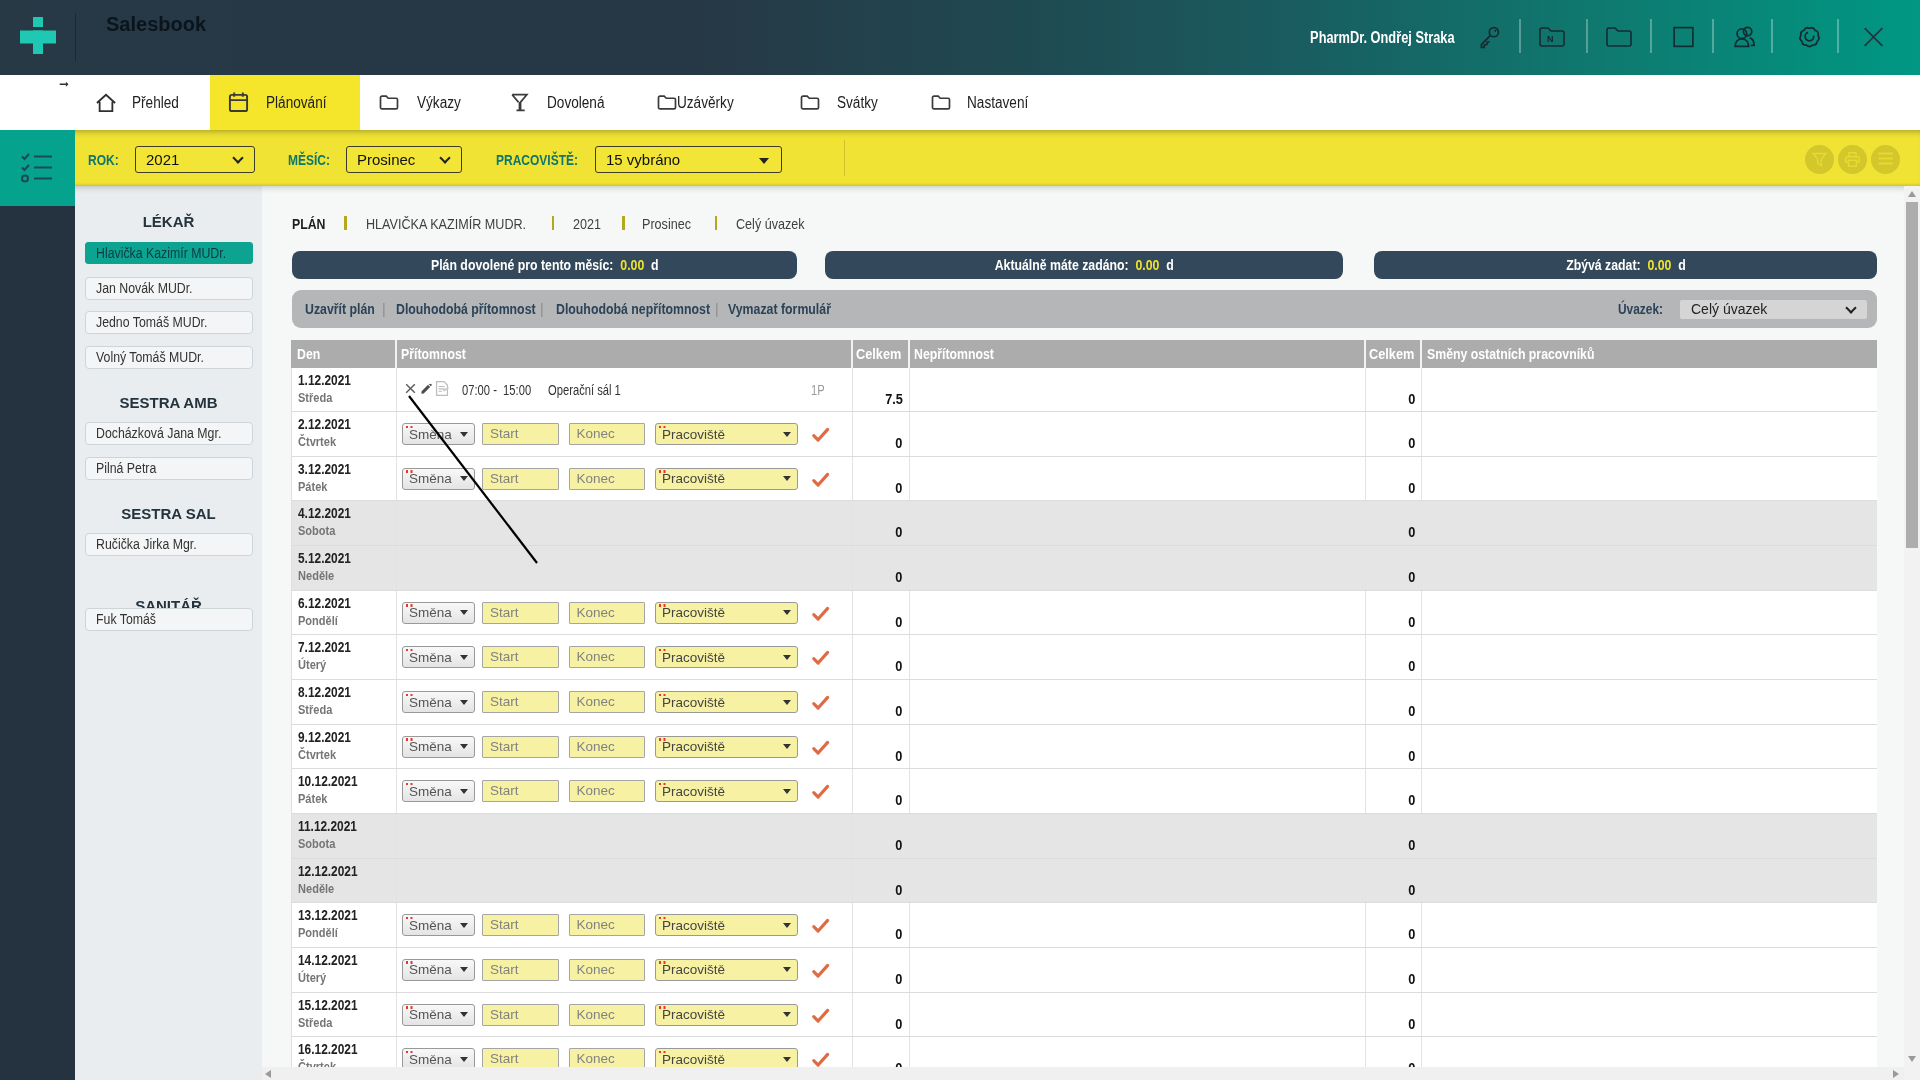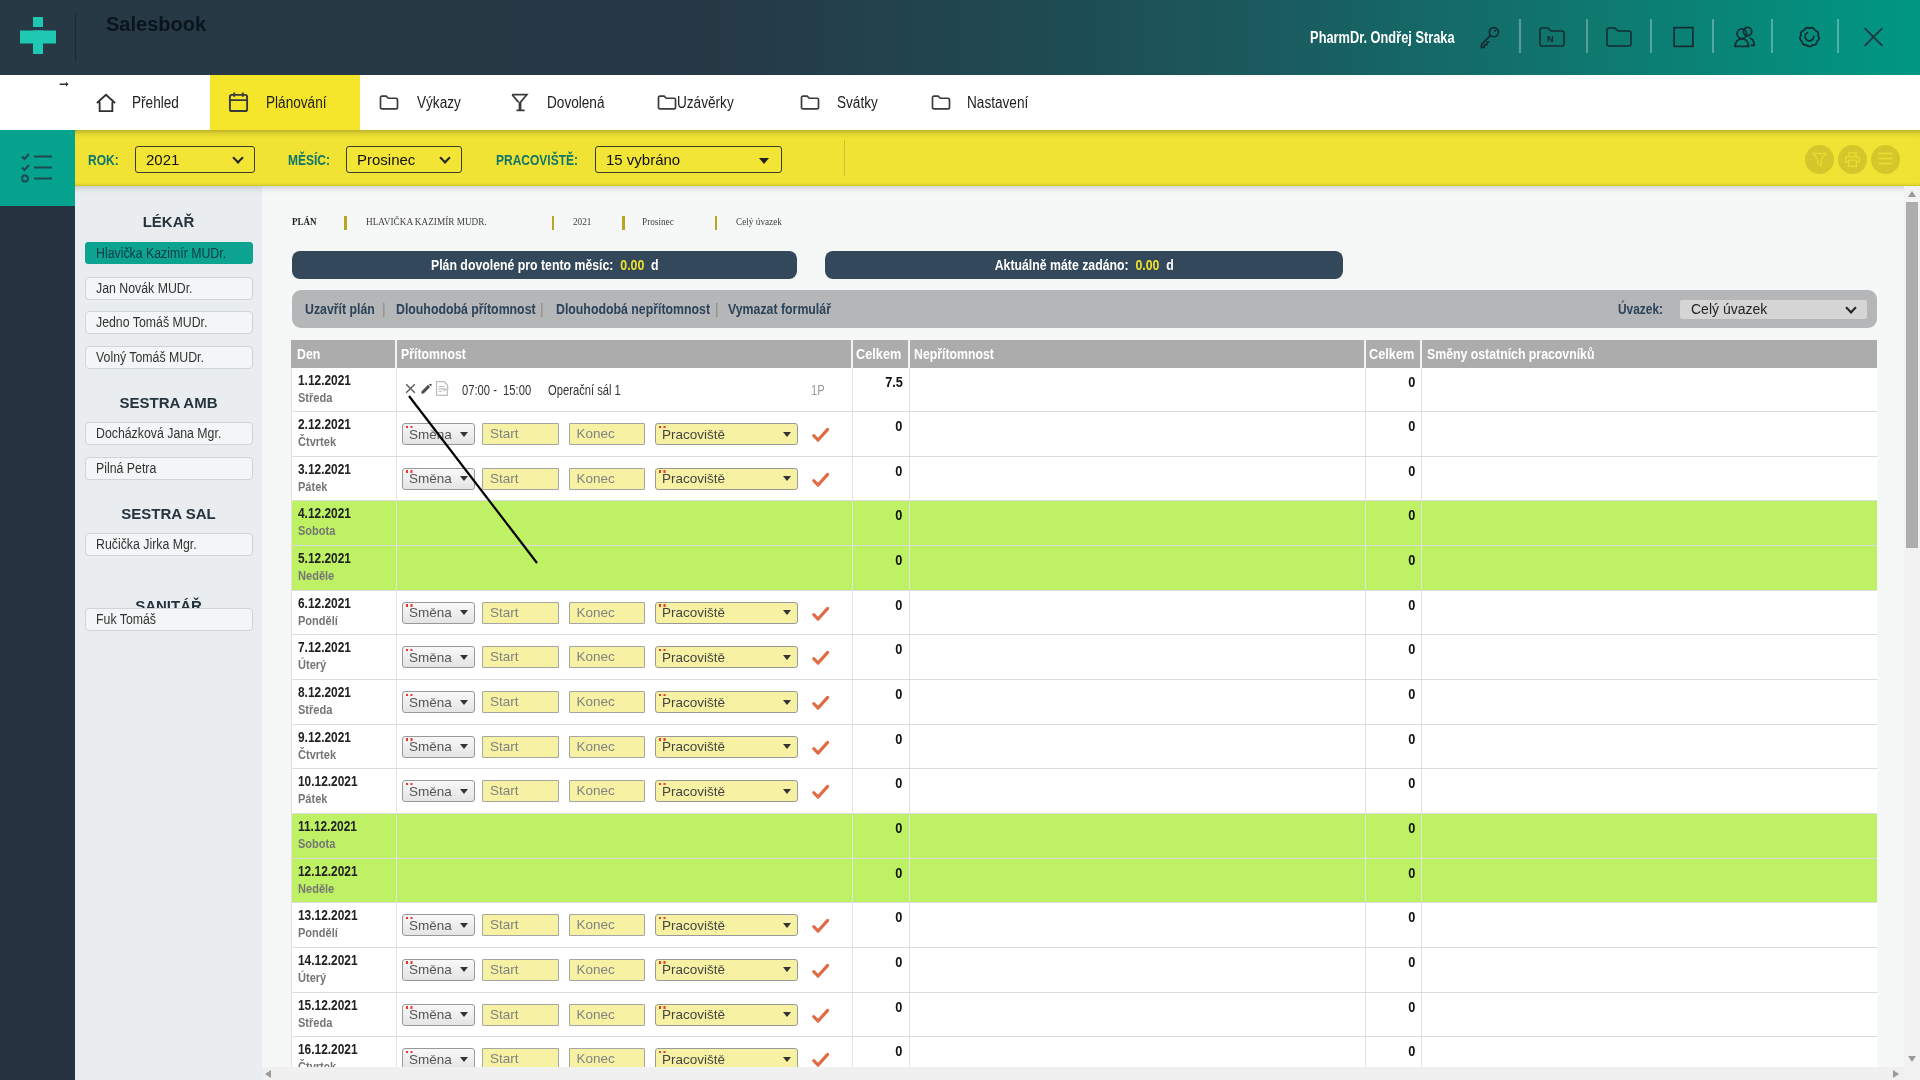--- a/index.html
+++ b/index.html
@@ -56,21 +56,21 @@
   box-shadow: inset 0 8px 7px -7px rgba(0,0,0,0.22); }
 .phead { position:absolute; left:0; width:187px; text-align:center; font-size:15px; font-weight:bold; color:#25333c; }
 .pbtn { position:absolute; left:10px; width:168px; height:23px; background:#f3f5f6; border:1px solid #ced5d9;
   border-radius:4px; font-size:14px; color:#333; line-height:21px; padding-left:10px; overflow:hidden; white-space:nowrap; }
 .pbtn.sel { background:#0ca390; border-color:#0ca390; color:#0e3a42; }
 
 
 #main { position:absolute; left:262px; top:186px; width:1642px; height:894px; background:#f6f7f7;
   box-shadow: inset 0 8px 7px -7px rgba(0,0,0,0.22); }
 
-.citem { position:absolute; top:28.5px; font-size:11px; color:#3f3f3f;font-family:Liberation Serif, serif; }
+.citem { position:absolute; top:28.5px; font-size:15px; color:#3f3f3f; }
 .csep { position:absolute; top:29.5px; width:2.5px; height:14px; background:#b5a81e; }
 
 .pill { position:absolute; top:64.5px; height:28px; background:#33485a; border-radius:8px; color:#fff;
   font-size:15px; font-weight:bold; text-align:center; line-height:28px; }
 .pill .yl { color:#f0e32c; }
 
 #tbar { position:absolute; left:30px; top:104px; width:1585px; height:38px; background:#b5b6b7; border-radius:9px;
   font-size:14px; font-weight:bold; color:#2b4258; line-height:38px; }
 #tbar .titem { position:absolute; top:0; }
 #tbar .titem span { display:inline-block; transform:scaleX(0.88); transform-origin:left center; white-space:nowrap; }
@@ -82,24 +82,24 @@
   border-bottom:2px solid #222; transform:rotate(45deg); }
 
 
 #thead { position:absolute; left:28.5px; top:153.5px; width:1586.5px; height:28px;
   background:#acacac; color:#fff; font-size:15px; font-weight:bold; }
 #thead .hcell { position:absolute; top:5px; }
 #thead .hline { position:absolute; top:0; width:2px; height:28px; background:#fff; opacity:0.85; }
 
 #tbody { position:absolute; left:28.5px; top:181.5px; width:1586.5px; height:712.5px; overflow:hidden; background:#fff; border-left:1px solid #e0e0e0;}
 .row { position:absolute; left:0; width:1586.5px; background:#fff; border-bottom:1px solid #dcdcdc; }
-.row.wkend { background:#bef264; }
+.row.wkend { background:#e5e5e5; }
 .row .date { position:absolute; left:6px; top:4px; font-size:14px; font-weight:bold; color:#222; }
 .row .day { position:absolute; left:6px; top:22px; font-size:13px; font-weight:bold; color:#757575; }
-.row .cel { position:absolute; top:5px; font-size:15px; font-weight:bold; color:#111; }
+.row .cel { position:absolute; top:22px; font-size:15px; font-weight:bold; color:#111; }
 .row .vline { position:absolute; top:0; width:1px; height:100%; background:#e3e3e3; }
 .row .rtxt { position:absolute; top:14px; font-size:14px; color:#333; }
 .ric { position:absolute; }
 
 .sel { position:absolute; top:11px; height:22px; border:1.5px solid #999; border-radius:3px; background:linear-gradient(#f8f8f8,#e4e4e4); }
 .sel.smena { left:110.5px; width:73px; }
 .sel.prac { left:363.5px; width:142.5px; background:#f7f1a3; }
 .sel .seltxt { position:absolute; left:6px; top:2.5px; font-size:13.5px; color:#555; }
 .sel.prac .seltxt { color:#444; }
 .sel .tri { position:absolute; right:6px; top:7.5px; width:0; height:0; border-left:4.5px solid transparent;
@@ -279,20 +279,21 @@
     <div class="citem" style="left:104px;"><span class="cx84">HLAVIČKA KAZIMÍR MUDR.</span></div>
     <div class="csep" style="left:289.5px;"></div>
     <div class="citem" style="left:310.5px;"><span class="cx84">2021</span></div>
     <div class="csep" style="left:360px;"></div>
     <div class="citem" style="left:380px;"><span class="cx84">Prosinec</span></div>
     <div class="csep" style="left:452.5px;"></div>
     <div class="citem" style="left:473.5px;"><span class="cx84">Celý úvazek</span></div>
 
     <div class="pill" style="left:30px;width:505px;"><span class="cxc">Plán dovolené pro tento měsíc:&nbsp; <span class="yl">0.00</span>&nbsp; d</span></div>
     <div class="pill" style="left:563px;width:518px;"><span class="cxc">Aktuálně máte zadáno:&nbsp; <span class="yl">0.00</span>&nbsp; d</span></div>
+    <div class="pill" style="left:1112px;width:503px;"><span class="cxc">Zbývá zadat:&nbsp; <span class="yl">0.00</span>&nbsp; d</span></div>
 
     <div id="tbar">
       <div class="titem" style="left:13px;"><span>Uzavřít plán</span></div>
       <div class="tsep" style="left:90px;">|</div>
       <div class="titem" style="left:104px;"><span>Dlouhodobá přítomnost</span></div>
       <div class="tsep" style="left:248px;">|</div>
       <div class="titem" style="left:264px;"><span>Dlouhodobá nepřítomnost</span></div>
       <div class="tsep" style="left:423px;">|</div>
       <div class="titem" style="left:436px;"><span>Vymazat formulář</span></div>
       <div id="uvlab"><span style="display:inline-block;transform:scaleX(0.85);transform-origin:left center;">Úvazek:</span></div>

